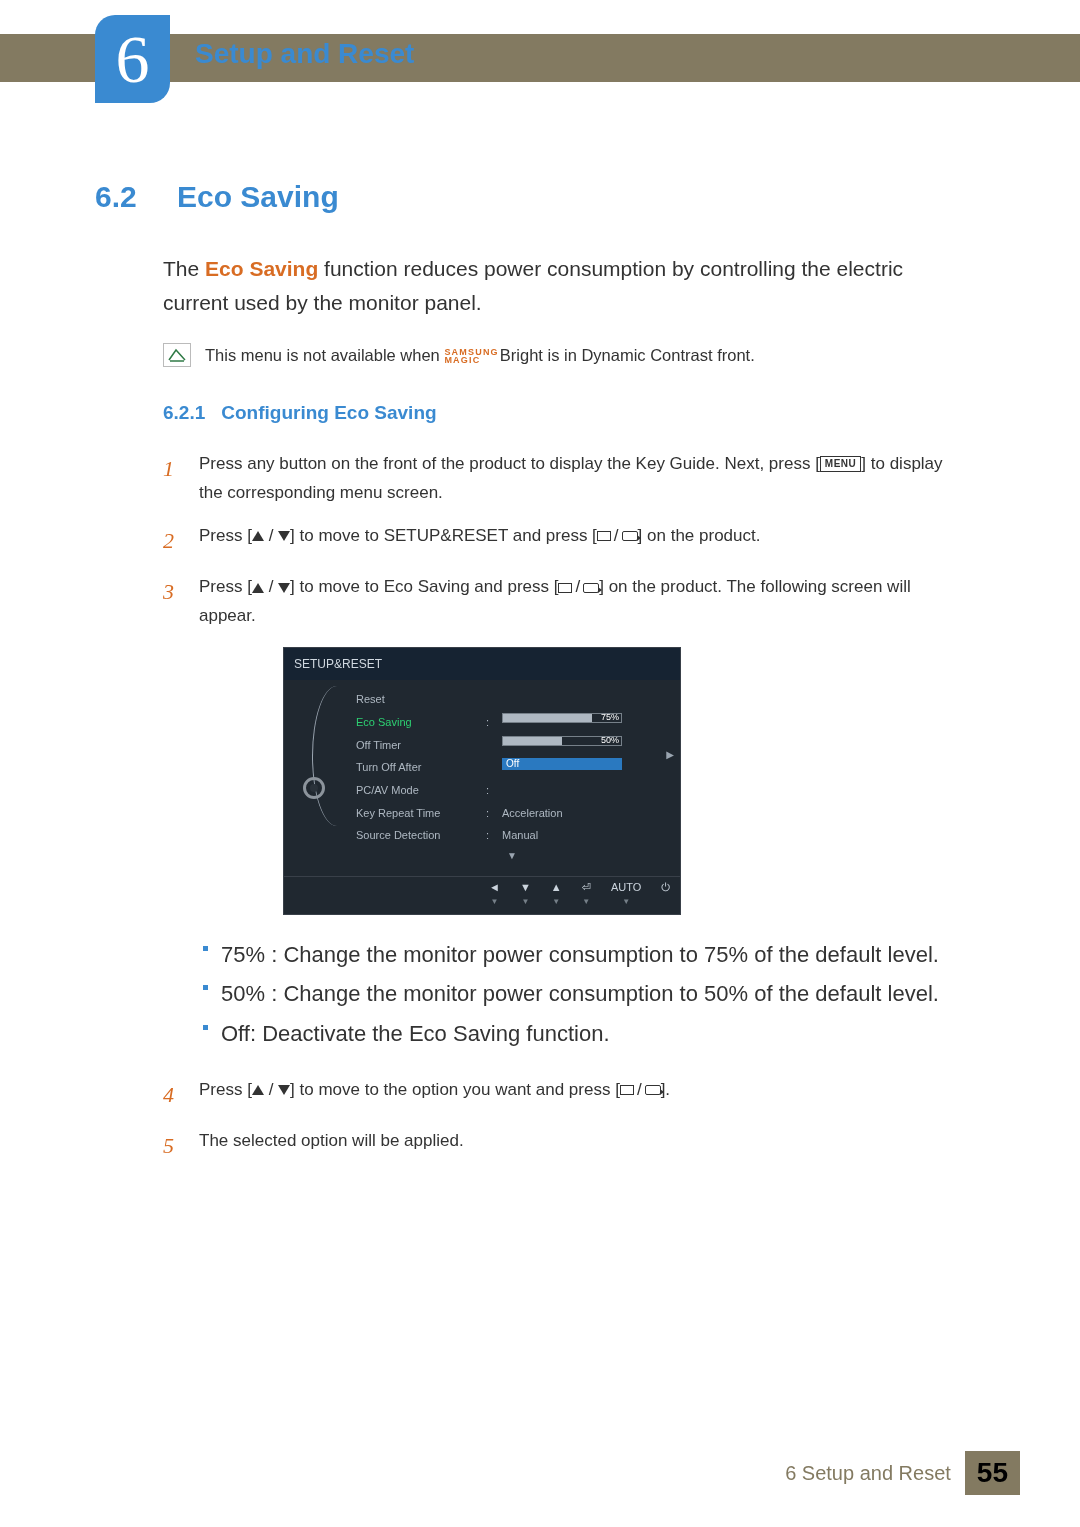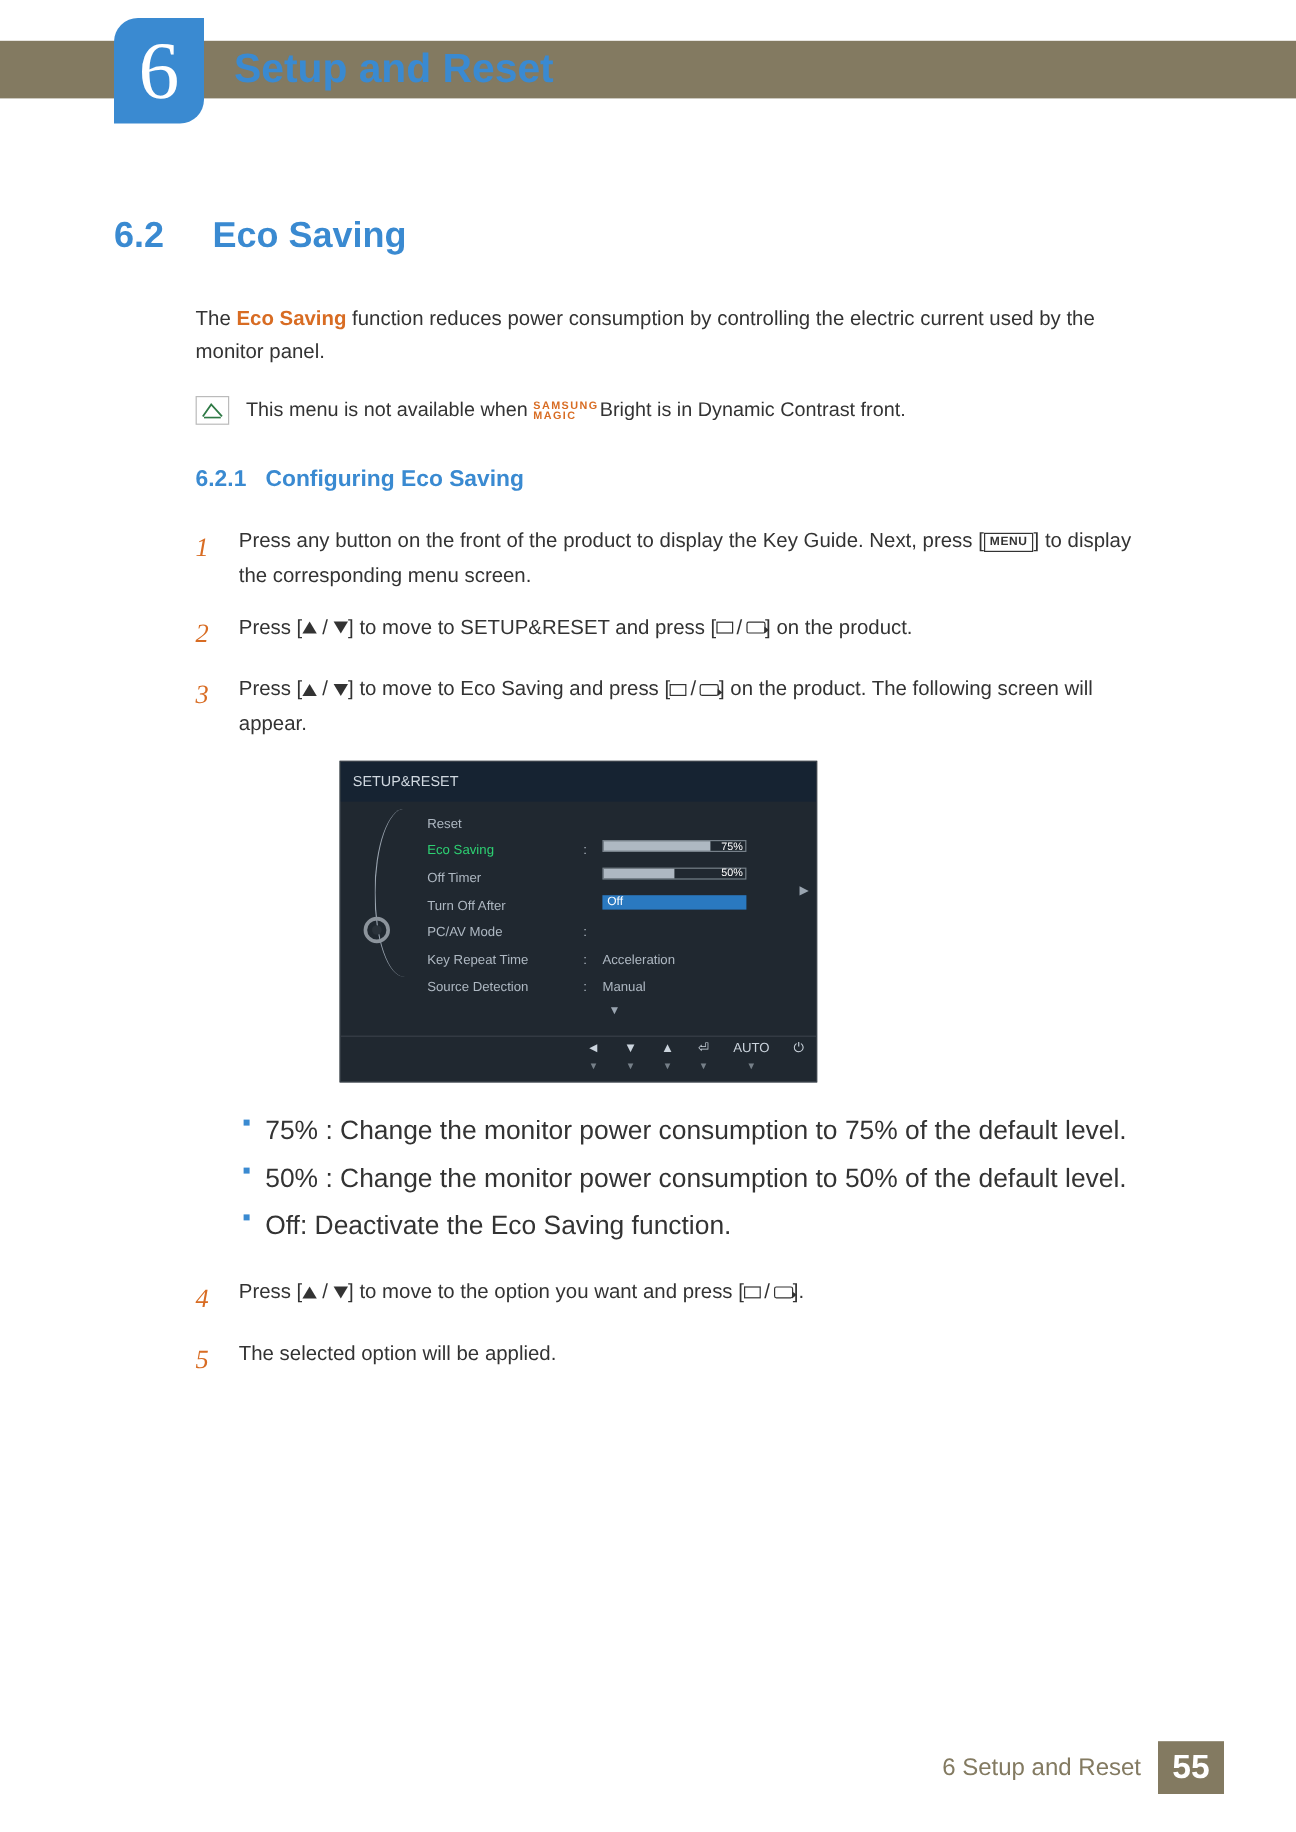--- a/index.html
+++ b/index.html
@@ -1,26 +1,26 @@
 <!DOCTYPE html>
 <html><head>
 <meta charset="utf-8">
 <style>
   * { box-sizing: border-box; margin: 0; padding: 0; }
   body { font-family: Arial, Helvetica, sans-serif; background: #fff; width: 1080px; }
   .page { width: 1080px; min-height: 1527px; position: relative; }
   .topbar { position: absolute; top: 34px; left: 0; right: 0; height: 48px; background: #837a61; }
   .chapter-tab { position: absolute; top: 15px; left: 95px; width: 75px; height: 88px; background: #3a8ad1; border-top-left-radius: 20px; border-bottom-right-radius: 20px; display:flex; align-items:center; justify-content:center; }
   .chapter-tab span { color: #fff; font-size: 68px; font-weight: 400; font-family: Georgia, serif; line-height: 1; }
-  .chapter-title { position: absolute; top: 38px; left: 195px; color: #3a8ad1; font-size: 34px; font-weight: bold; }
+  .chapter-title { position: absolute; top: 38px; left: 195px; color: #3a8ad1; font-size: 28px; font-weight: bold; }
   .content { position: absolute; top: 180px; left: 95px; right: 112px; }
   .sec-row { display:flex; gap: 24px; margin-bottom: 38px; }
   .sec-num { color:#3a8ad1; font-size: 30px; font-weight: bold; min-width: 58px; }
   .sec-title { color:#3a8ad1; font-size: 30px; font-weight: bold; }
-  .para { font-size: 17px; color:#333; line-height: 1.6; margin-left: 68px; margin-bottom: 24px; }
+  .para { font-size: 21px; color:#333; line-height: 1.6; margin-left: 68px; margin-bottom: 24px; }
   .para .hl-orange { color:#d86c23; font-weight: bold; }
   .note-row { display:flex; align-items:flex-start; gap:14px; margin-left: 68px; margin-bottom: 34px; }
   .note-icon { width:28px; height:24px; background:#fff; border:1px solid #bbb; display:flex; align-items:center; justify-content:center; color:#2f7a46; flex-shrink:0; }
   .note-text { font-size: 16.5px; color:#333; line-height:1.5; }
   .samsung-magic { display:inline-flex; flex-direction:column; line-height:0.85; font-size:9px; font-weight:bold; color:#d86c23; vertical-align: middle; letter-spacing: 1.2px; margin-right:1px; }
   .subsec-row { display:flex; gap:16px; margin-left:68px; margin-bottom:26px; }
   .subsec-num { color:#3a8ad1; font-size:19px; font-weight:bold; }
   .subsec-title { color:#3a8ad1; font-size:19px; font-weight:bold; }
   ol.steps { list-style:none; margin-left:68px; counter-reset: step; }
   ol.steps > li { display:flex; gap:18px; margin-bottom:14px; font-size:17px; color:#333; line-height:1.7; }
@@ -56,21 +56,21 @@
   .osd-down { text-align:center; color:#9aa5b0; font-size:10px; }
   .osd-nav { display:flex; justify-content:flex-end; gap:20px; padding:5px 10px; border-top:1px solid #394049; }
   .osd-nav-item { display:flex; flex-direction:column; align-items:center; gap:2px; color:#cbd4dd; font-size:9px; }
   .osd-nav-item .g { font-size:11px; line-height:1; }
   .osd-nav-item .caret { color:#768089; font-size:8px; }
   ul.bullets { list-style:none; margin:8px 0 8px 2px; }
   ul.bullets li { font-size:22px; color:#333; line-height:1.8; padding-left:20px; position:relative; }
   ul.bullets li::before { content:''; position:absolute; left:2px; top:11px; width:5px; height:5px; background:#3a8ad1; }
   .footer { position:absolute; bottom:32px; right:60px; display:flex; align-items:center; gap:14px; }
   .footer-text { color:#837a61; font-size:20px; }
-  .page-num-box { background:#837a61; color:#ffffff; font-size:28px; font-weight:bold; padding:6px 12px; }
+  .page-num-box { background:#837a61; color:#000000; font-size:28px; font-weight:bold; padding:6px 12px; }
 </style>
 </head>
 <body>
 <div class="page">
 
   <div class="topbar"></div>
   <div class="chapter-tab">
       <span>6</span>
     </div>
   <div class="chapter-title">Setup and Reset</div>

